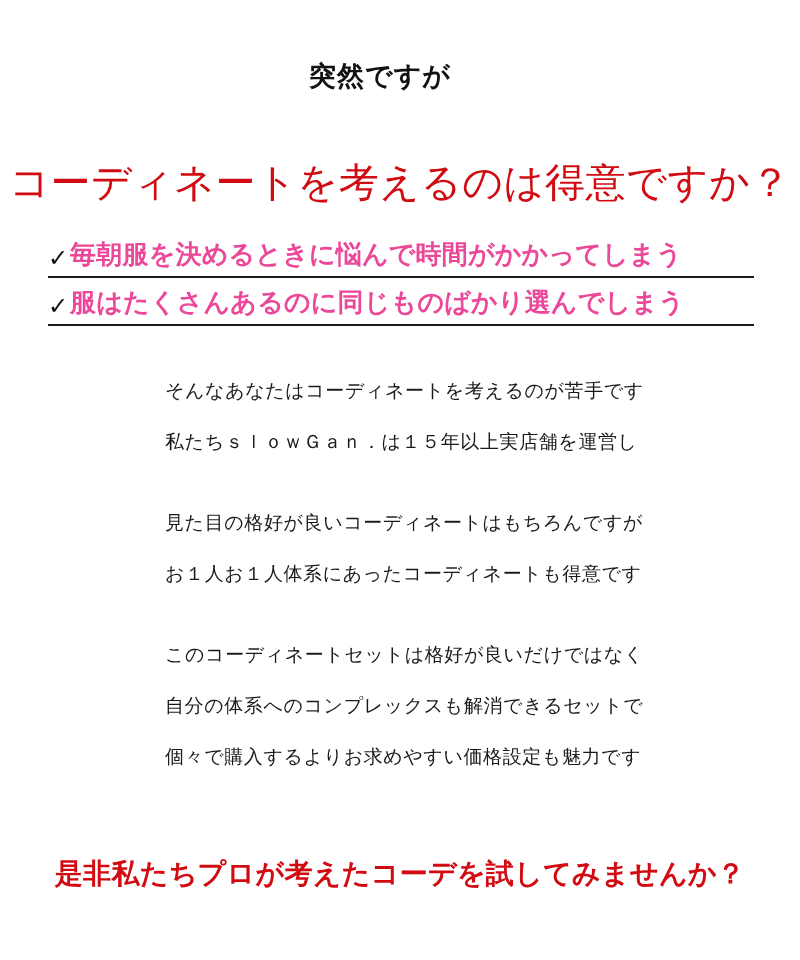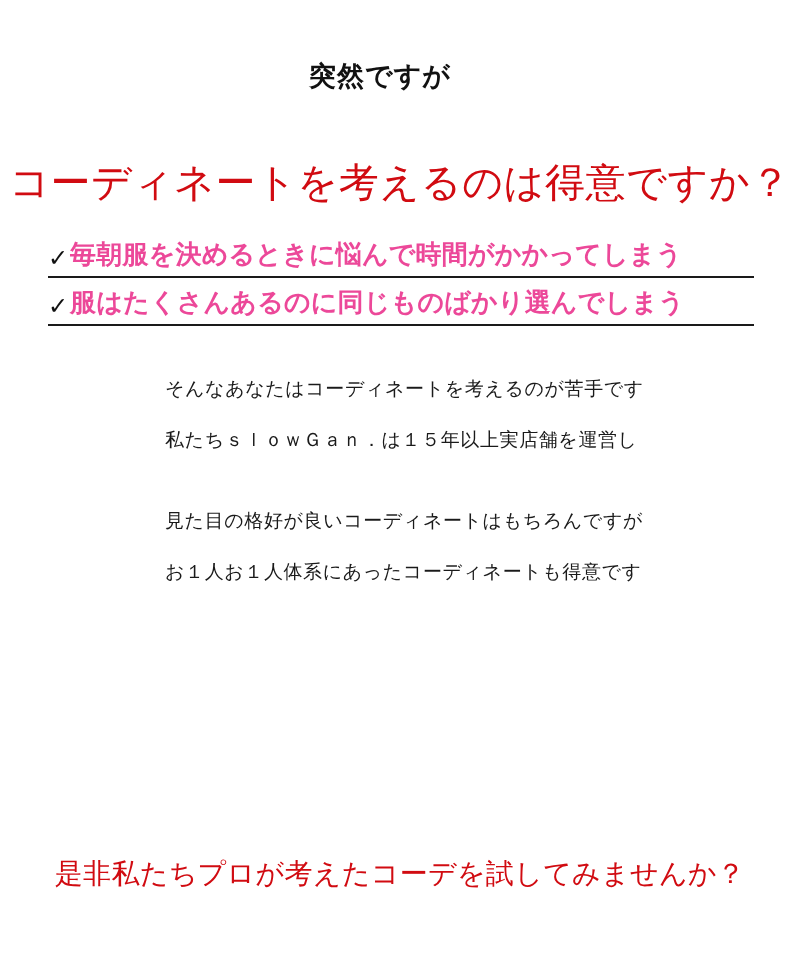--- a/index.html
+++ b/index.html
@@ -82,42 +82,41 @@
 
   
   .body-copy {
     position: absolute;
     top: 365px;
     left: 165px;
     width: 520px;
   }
   .para {
     margin: 0 0 30px 0;
-    font-family: Liberation Mono, monospace;
   }
   .para:last-child {
     margin-bottom: 0;
   }
   .line {
     font-size: 19px;
     line-height: 51px;
     letter-spacing: 0.6px;
     color: #1a1a1a;
     white-space: nowrap;
   }
 
   
   .closing {
     position: absolute;
     top: 855px;
     left: 0;
     width: 800px;
     text-align: center;
     font-size: 28px;
-    font-weight: normal;
+    font-weight: bold;
     letter-spacing: 0.3px;
     color: #d10b11;
     white-space: nowrap;
   }
 </style>
 </head>
 <body>
 
 <div class="page">
 
@@ -138,17 +137,22 @@
 
   <div class="body-copy">
     <div class="para">
       <div class="line">そんなあなたはコーディネートを考えるのが苦手です</div>
       <div class="line">私たちｓｌｏｗＧａｎ．は１５年以上実店舗を運営し</div>
     </div>
     <div class="para">
       <div class="line">見た目の格好が良いコーディネートはもちろんですが</div>
       <div class="line">お１人お１人体系にあったコーディネートも得意です</div>
     </div>
+    <div class="para">
+      <div class="line">このコーディネートセットは格好が良いだけではなく</div>
+      <div class="line">自分の体系へのコンプレックスも解消できるセットで</div>
+      <div class="line">個々で購入するよりお求めやすい価格設定も魅力です</div>
+    </div>
   </div>
 
   <div class="closing">是非私たちプロが考えたコーデを試してみませんか？</div>
 
 </div>
 
 </body></html>

